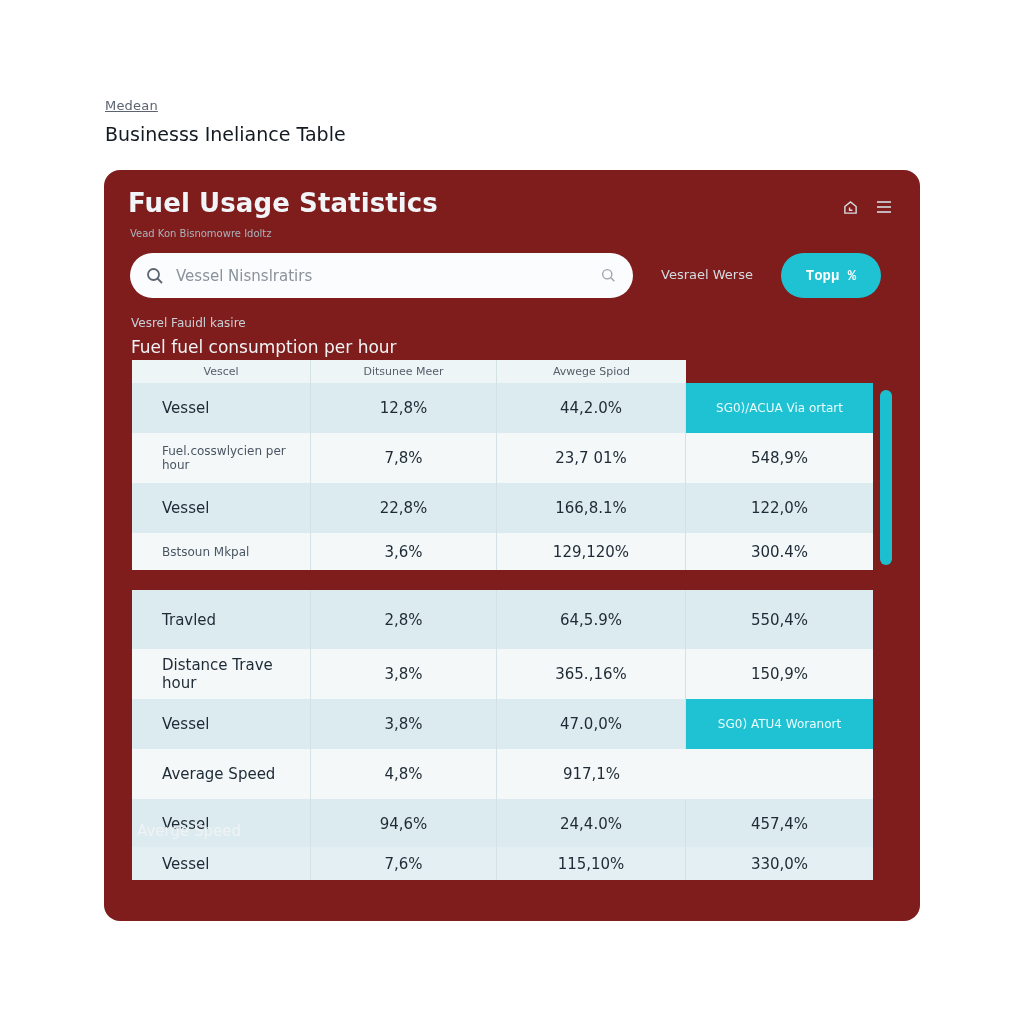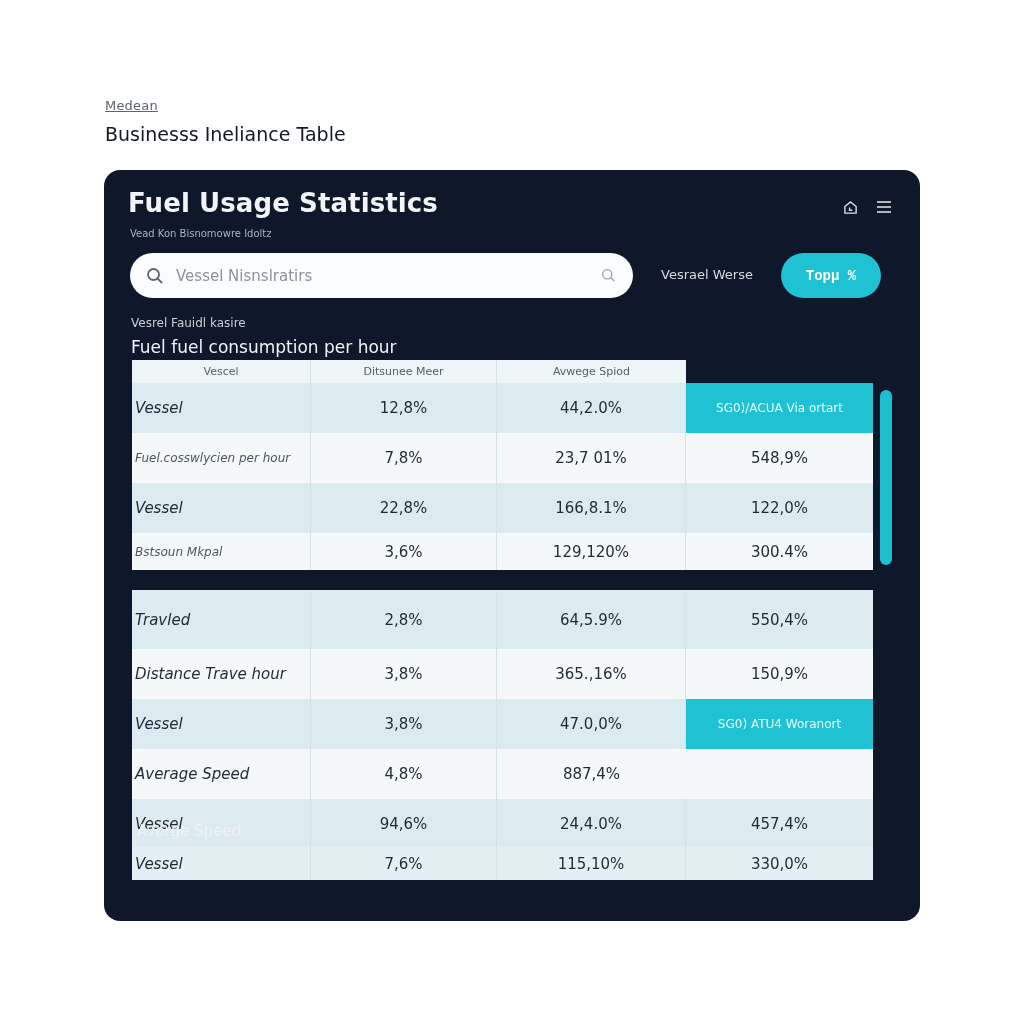--- a/index.html
+++ b/index.html
@@ -4,21 +4,21 @@
 <style>
   * { box-sizing: border-box; margin: 0; padding: 0; }
   html, body { width: 1024px; height: 1024px; background: #ffffff; overflow: hidden; }
   body { font-family: "DejaVu Sans", sans-serif; position: relative; color: #1a2430; }
 
   .eyebrow { position: absolute; left: 105px; top: 98px; font-size: 13px; color: #5b6470; letter-spacing: 0.2px; text-decoration: underline; }
   .page-title { position: absolute; left: 105px; top: 123px; font-size: 19px; color: #141a22; font-weight: 500; }
 
   .panel {
     position: absolute; left: 104px; top: 170px; width: 816px; height: 751px;
-    background: #0f172a; border-radius: 16px;
+    background: #7f1d1d; border-radius: 16px;
   }
   .panel-title { position: absolute; left: 24px; top: 18px; font-size: 26px; font-weight: 600; color: #f2f5f7; letter-spacing: 0.1px; }
   .panel-sub { position: absolute; left: 26px; top: 58px; font-size: 10px; color: #aab3bd; }
 
   .hdr-icon { position: absolute; top: 28px; width: 18px; height: 18px; display: flex; align-items: center; justify-content: center; color: #cfd6dd; cursor: pointer; }
   .hdr-icon.home { left: 737px; }
   .hdr-icon.menu { left: 771px; }
 
   .search {
     position: absolute; left: 26px; top: 83px; width: 503px; height: 45px;
@@ -39,21 +39,21 @@
     font-family: Liberation Mono, monospace; font-size: 14px; font-weight: 600; cursor: pointer;
   }
 
   .section-caption { position: absolute; left: 27px; top: 146px; font-size: 12px; color: #c8cfd6; }
   .section-title { position: absolute; left: 27px; top: 167px; font-size: 17px; color: #f0f3f5; }
 
   .table { position: absolute; left: 28px; top: 190px; width: 741px; }
   .row { display: grid; grid-template-columns: 179px 186px 189px 187px; }
   .cell { display: flex; align-items: center; justify-content: center; font-size: 15px; color: #1e2a35; border-right: 1px solid #d4e2e6; }
   .cell:last-child { border-right: none; }
-  .cell.first { justify-content: flex-start; padding-left: 3px; font-style: italic; }
+  .cell.first { justify-content: flex-start; padding-left: 30px; }
   .cell.small { font-size: 12px; color: #4b5663; }
   .cell.highlight { background: #1ec2d3; color: #e9fbfd; font-size: 12px; }
   .head .cell { height: 23px; font-size: 11px; color: #56606b; background: #eef5f7; }
   .tinted { background: #dcebef; }
   .plain { background: #f4f8f9; }
   .r50 { height: 50px; } .r37 { height: 37px; } .r43 { height: 59px; margin-top: 20px; }
 
   .scrollbar { position: absolute; left: 776px; top: 220px; width: 12px; height: 175px; background: #1bbfd0; border-radius: 6px; cursor: pointer; }
 
   .sub-section { position: absolute; left: 33px; top: 652px; font-size: 15px; color: #f0f3f5; }
@@ -151,21 +151,21 @@
     </div>
     <div class="row tinted r50">
       <div class="cell first">Vessel</div>
       <div class="cell">3,8%</div>
       <div class="cell">47.0,0%</div>
       <div class="cell highlight">SG0) ATU4 Woranort</div>
     </div>
     <div class="row plain r50">
       <div class="cell first">Average Speed</div>
       <div class="cell">4,8%</div>
-      <div class="cell">887,4%</div>
+      <div class="cell">917,1%</div>
     </div>
     <div class="row tinted r50">
       <div class="cell first">Vessel</div>
       <div class="cell">94,6%</div>
       <div class="cell">24,4.0%</div>
       <div class="cell">457,4%</div>
     </div>
   </div>
 
   <div class="scrollbar"></div>

